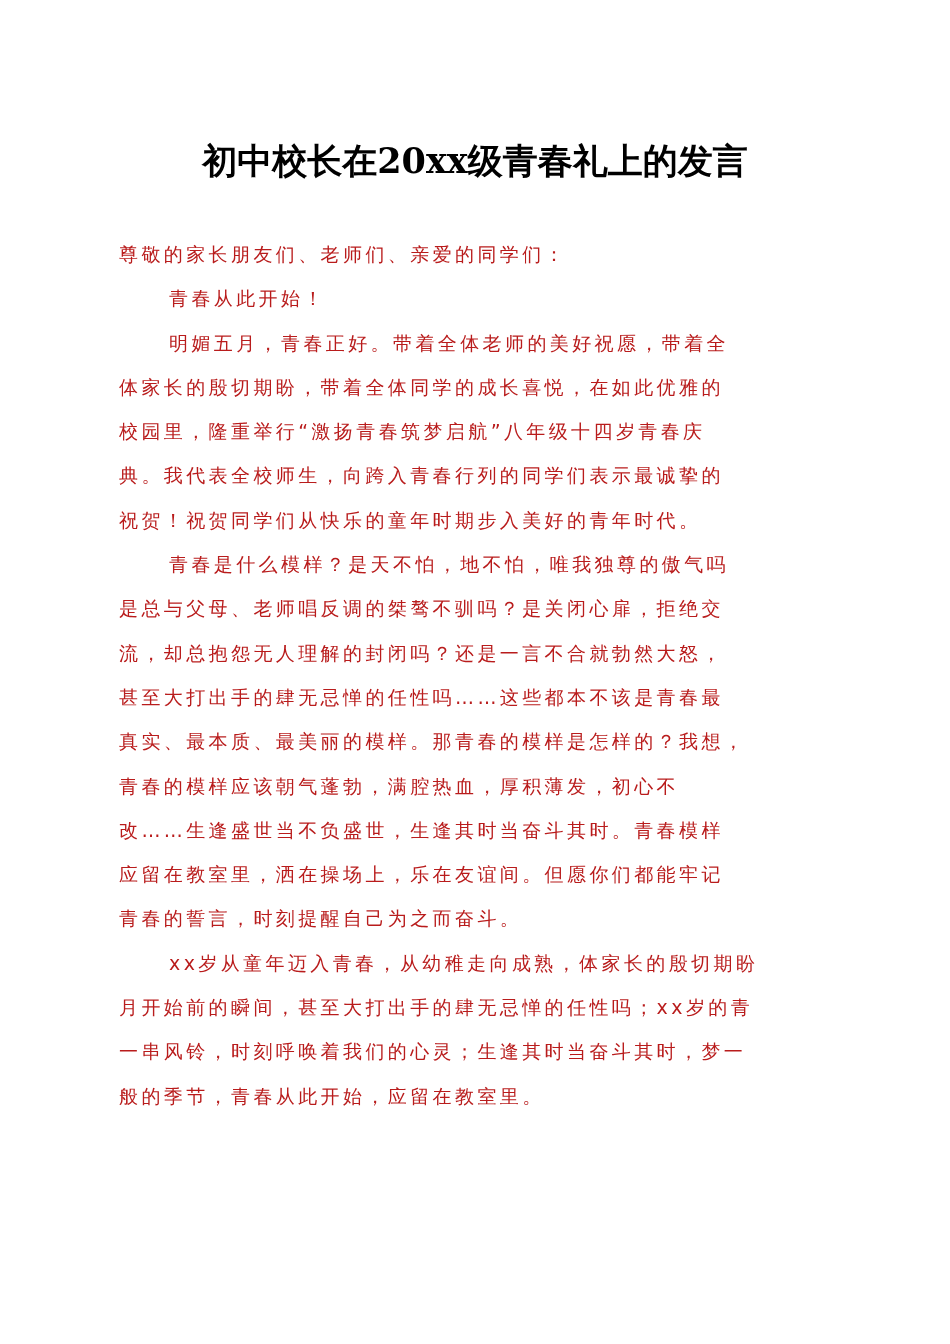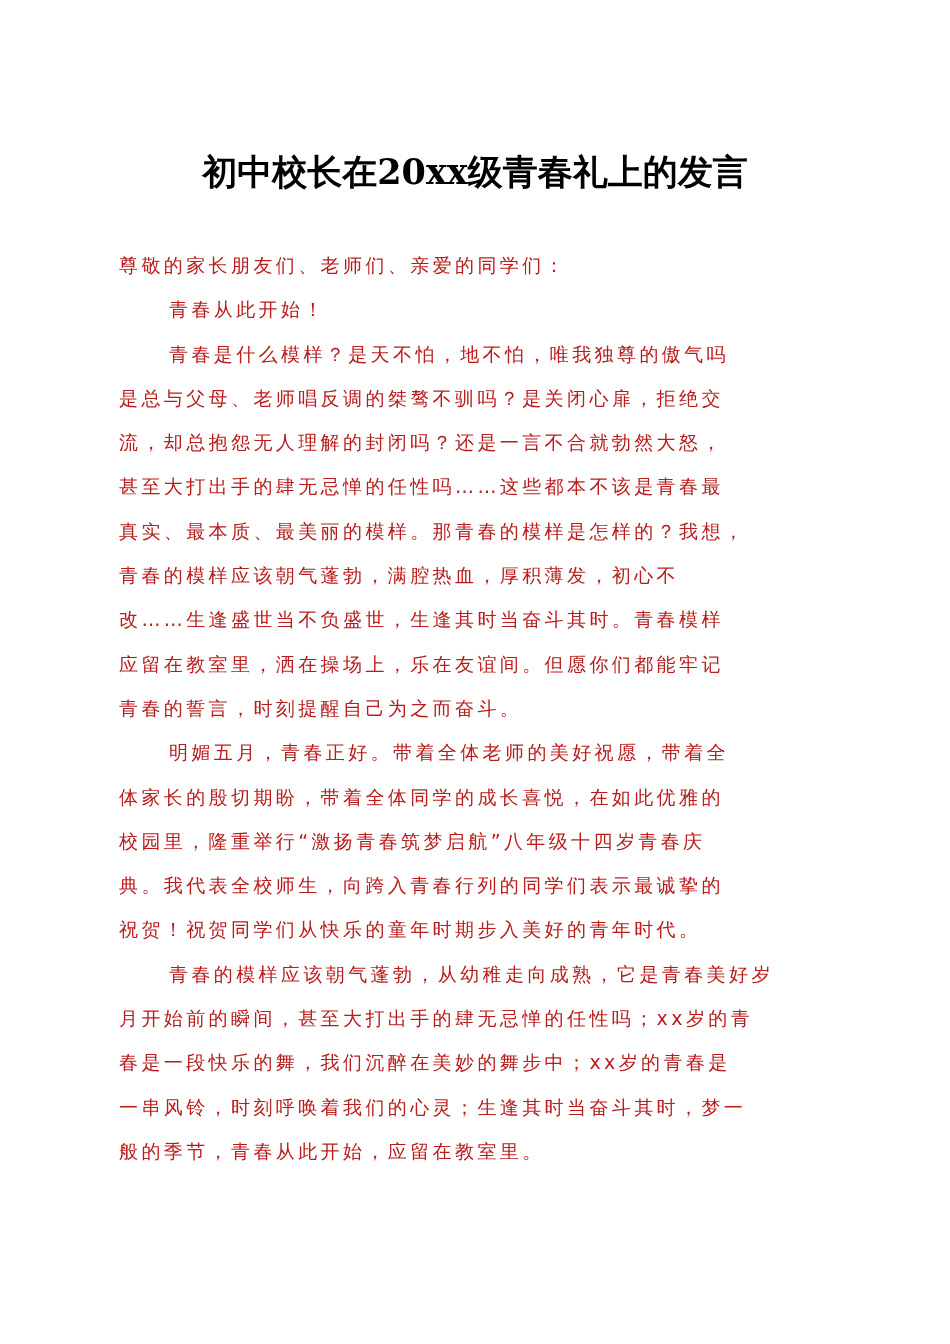--- a/index.html
+++ b/index.html
@@ -10,21 +10,21 @@
     body {
       width: 950px;
       height: 1344px;
       position: relative;
       overflow: hidden;
       color: #111111;
     }
     .page {
       position: absolute;
       left: 0;
-      top: 12px;
+      top: 1px;
       width: 950px;
       height: 1016px;
       background: #ffffff;
     }
     .title {
       position: absolute;
       top: 136px;
       left: 0;
       width: 950px;
       text-align: center;
@@ -63,40 +63,39 @@
 <body>
 
 <div class="page">
   <h1 class="title">初中校长在20xx级青春礼上的发言</h1>
 
   <div class="body-text">
     <span class="line">尊敬的家长朋友们、老师们、亲爱的同学们：</span>
     <span class="line indent">青春从此开始！</span>
 
     <p class="para">
+      <span class="line indent">明媚五月，青春正好。带着全体老师的美好祝愿，带着全</span>
+      <span class="line">体家长的殷切期盼，带着全体同学的成长喜悦，在如此优雅的</span>
+      <span class="line">校园里，隆重举行“激扬青春筑梦启航”八年级十四岁青春庆</span>
+      <span class="line">典。我代表全校师生，向跨入青春行列的同学们表示最诚挚的</span>
+      <span class="line">祝贺！祝贺同学们从快乐的童年时期步入美好的青年时代。</span>
+    </p>
+
+    <p class="para">
       <span class="line indent">青春是什么模样？是天不怕，地不怕，唯我独尊的傲气吗</span>
       <span class="line">是总与父母、老师唱反调的桀骜不驯吗？是关闭心扉，拒绝交</span>
       <span class="line">流，却总抱怨无人理解的封闭吗？还是一言不合就勃然大怒，</span>
       <span class="line">甚至大打出手的肆无忌惮的任性吗……这些都本不该是青春最</span>
       <span class="line">真实、最本质、最美丽的模样。那青春的模样是怎样的？我想，</span>
       <span class="line">青春的模样应该朝气蓬勃，满腔热血，厚积薄发，初心不</span>
       <span class="line">改……生逢盛世当不负盛世，生逢其时当奋斗其时。青春模样</span>
       <span class="line">应留在教室里，洒在操场上，乐在友谊间。但愿你们都能牢记</span>
       <span class="line">青春的誓言，时刻提醒自己为之而奋斗。</span>
     </p>
 
     <p class="para">
-      <span class="line indent">明媚五月，青春正好。带着全体老师的美好祝愿，带着全</span>
-      <span class="line">体家长的殷切期盼，带着全体同学的成长喜悦，在如此优雅的</span>
-      <span class="line">校园里，隆重举行“激扬青春筑梦启航”八年级十四岁青春庆</span>
-      <span class="line">典。我代表全校师生，向跨入青春行列的同学们表示最诚挚的</span>
-      <span class="line">祝贺！祝贺同学们从快乐的童年时期步入美好的青年时代。</span>
-    </p>
-
-    <p class="para">
-      <span class="line indent">青春的模样应该朝气蓬勃，从幼稚走向成熟，它是青春美好岁</span>
+      <span class="line indent">xx岁从童年迈入青春，从幼稚走向成熟，体家长的殷切期盼</span>
       <span class="line">月开始前的瞬间，甚至大打出手的肆无忌惮的任性吗；xx岁的青</span>
-      <span class="line">春是一段快乐的舞，我们沉醉在美妙的舞步中；xx岁的青春是</span>
       <span class="line">一串风铃，时刻呼唤着我们的心灵；生逢其时当奋斗其时，梦一</span>
       <span class="line">般的季节，青春从此开始，应留在教室里。</span>
     </p>
   </div>
 </div>
 
 </body></html>

